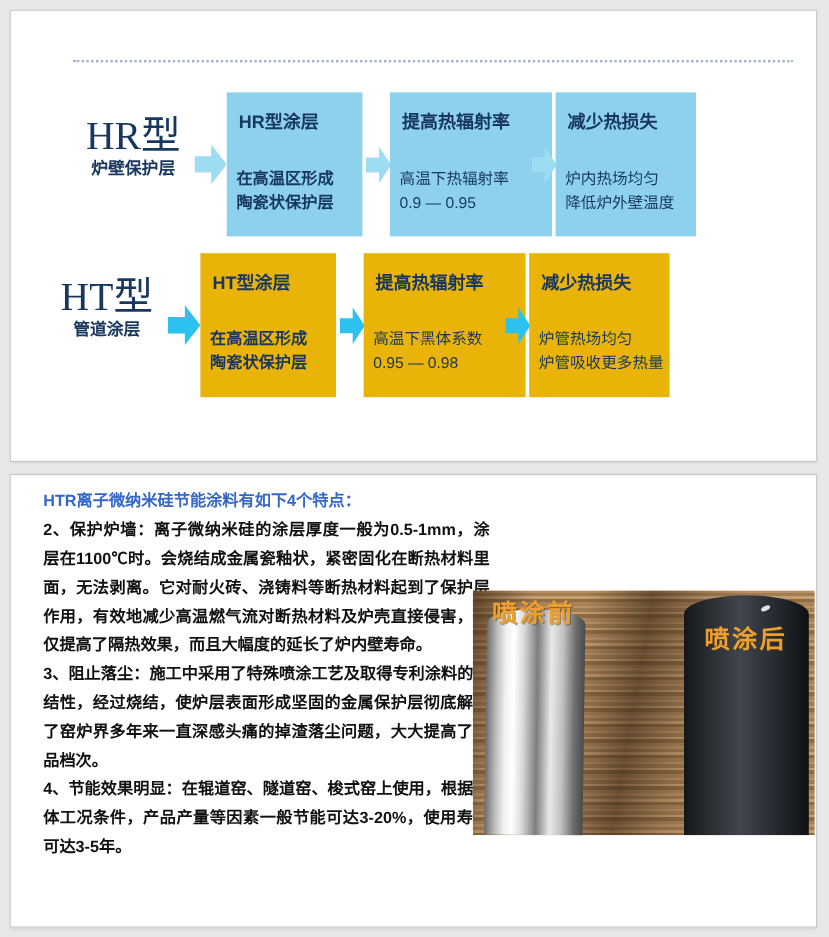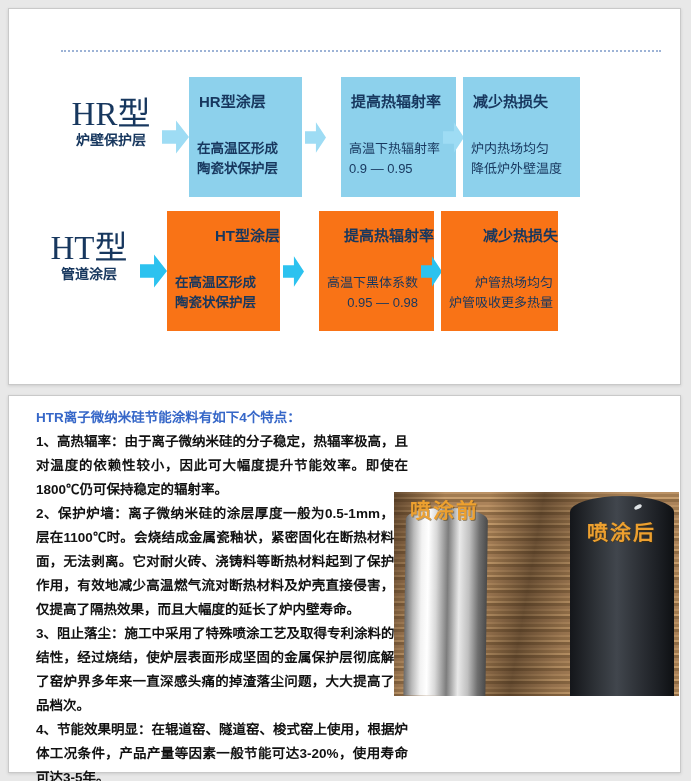--- a/index.html
+++ b/index.html
@@ -33,24 +33,24 @@
   .flow-row{position:absolute;left:0;width:673px;height:120px;}
   .row-hr{top:68px;margin-left:22px;}
   .row-ht{top:202px;padding-left:44px;}
 
   .row-label{position:absolute;left:14px;top:20px;width:132px;text-align:center;color:#17375E;}
   .label-main{font-family:"Liberation Serif", serif;font-size:33px;line-height:34px;}
   .label-sub{font-size:14px;font-weight:bold;line-height:16px;margin-top:1px;}
 
   .box{position:absolute;top:0;height:120px;box-sizing:border-box;color:#17375E;}
   .box1{left:158px;width:113px;}
-  .box2{left:310px;width:115px;}
+  .box2{left:294px;width:135px;}
   .box3{left:432px;width:117px;}
   .row-hr .box{background:#8DD1EC;}
-  .row-ht .box{background:#f97316;text-align:right;}
+  .row-ht .box{background:#eab308;}
 
   .box-title{font-size:15px;font-weight:bold;padding:13px 0 0 10px;white-space:nowrap;}
   .box-lines{position:absolute;left:8px;top:62px;font-size:13px;line-height:20px;white-space:nowrap;}
   .bold-lines{font-weight:bold;font-size:13.5px;}
 
   .arrow{
     position:absolute;
     clip-path:polygon(0 31%,52% 31%,52% 4%,100% 50%,52% 96%,52% 69%,0 69%);
   }
   .arrow.lead{left:131px;top:42px;width:27px;height:36px;}
@@ -179,21 +179,20 @@
         <div>炉管热场均匀</div>
         <div>炉管吸收更多热量</div>
       </div>
     </div>
   </div>
 </section>
 
 <section class="panel panel-bottom">
   <div class="text-col">
     <h2 class="features-heading">HTR离子微纳米硅节能涂料有如下4个特点：</h2>
-    <p class="feature-point">1、高热辐率：由于离子微纳米硅的分子稳定，热辐率极高，且对温度的依赖性较小，因此可大幅度提升节能效率。即使在1800℃仍可保持稳定的辐射率。</p>
     <p class="feature-point">2、保护炉墙：离子微纳米硅的涂层厚度一般为0.5-1mm，涂层在1100℃时。会烧结成金属瓷釉状，紧密固化在断热材料里面，无法剥离。它对耐火砖、浇铸料等断热材料起到了保护层作用，有效地减少高温燃气流对断热材料及炉壳直接侵害，不仅提高了隔热效果，而且大幅度的延长了炉内壁寿命。</p>
     <p class="feature-point">3、阻止落尘：施工中采用了特殊喷涂工艺及取得专利涂料的粘结性，经过烧结，使炉层表面形成坚固的金属保护层彻底解决了窑炉界多年来一直深感头痛的掉渣落尘问题，大大提高了产品档次。</p>
     <p class="feature-point">4、节能效果明显：在辊道窑、隧道窑、梭式窑上使用，根据炉体工况条件，产品产量等因素一般节能可达3-20%，使用寿命可达3-5年。</p>
   </div>
 
   <figure class="photo">
     <div class="wood"></div>
     <div class="tube tube-before"></div>
     <div class="tube tube-after"></div>
     <div class="photo-label lbl-before">喷涂前</div>

